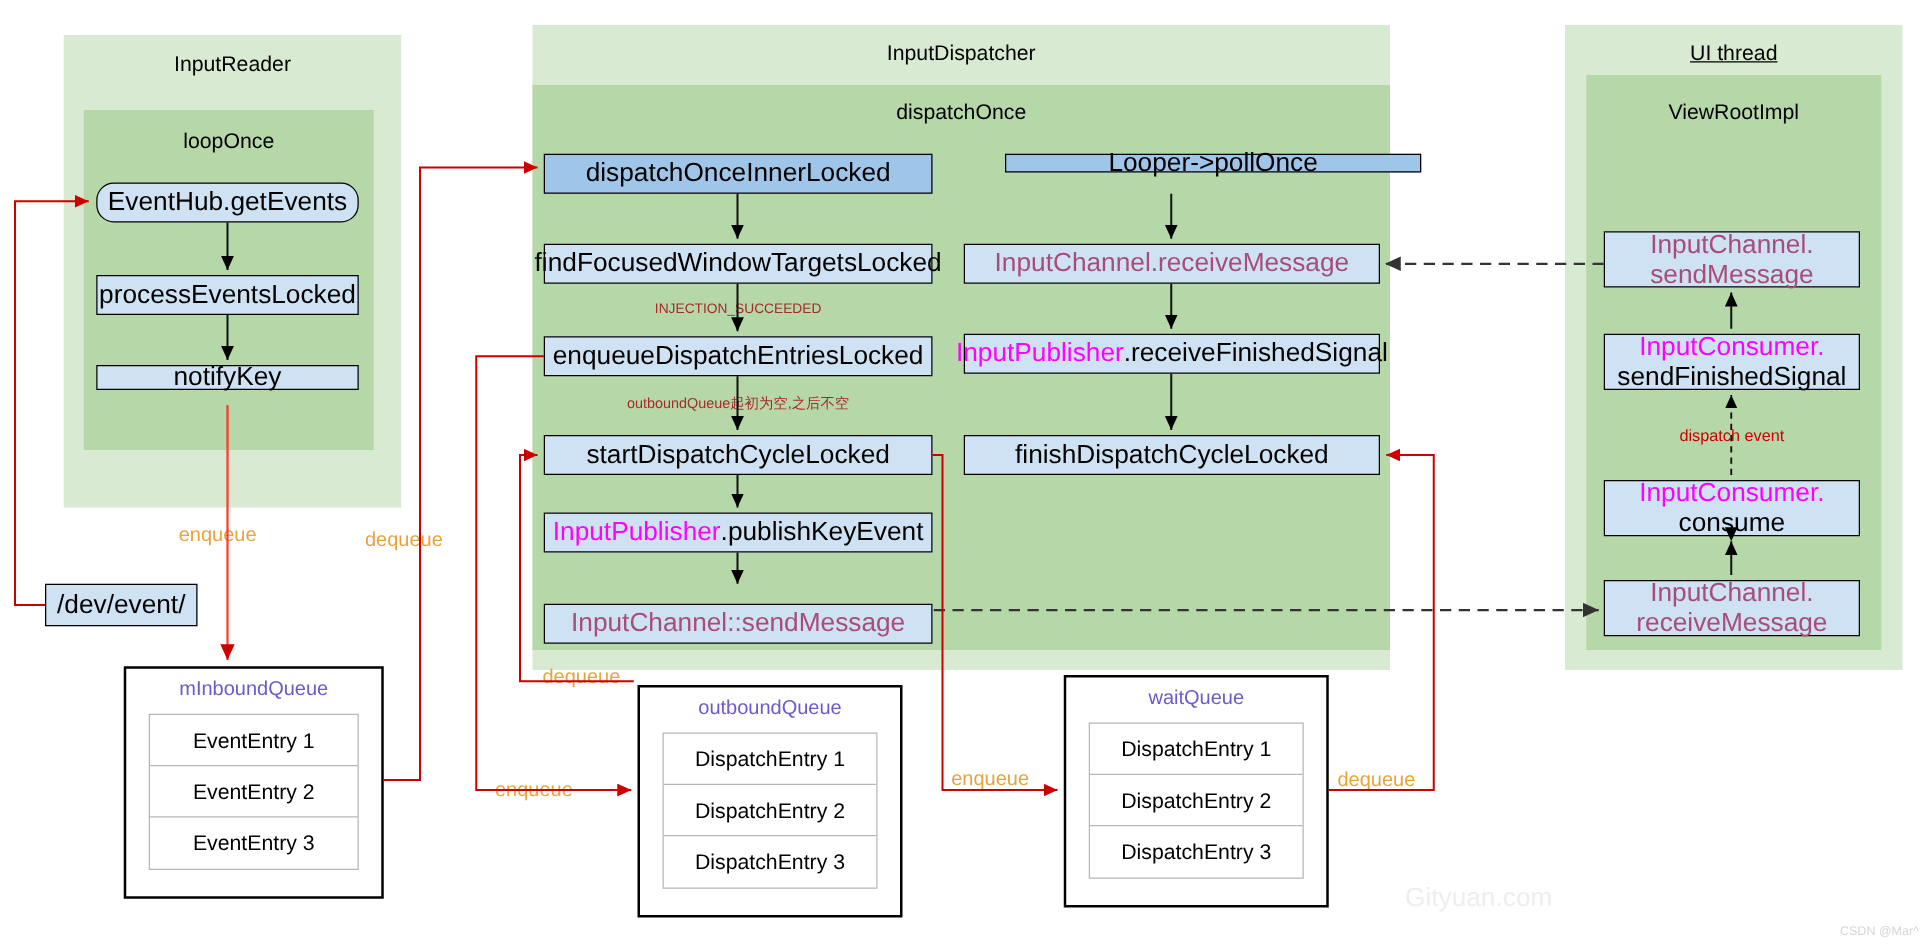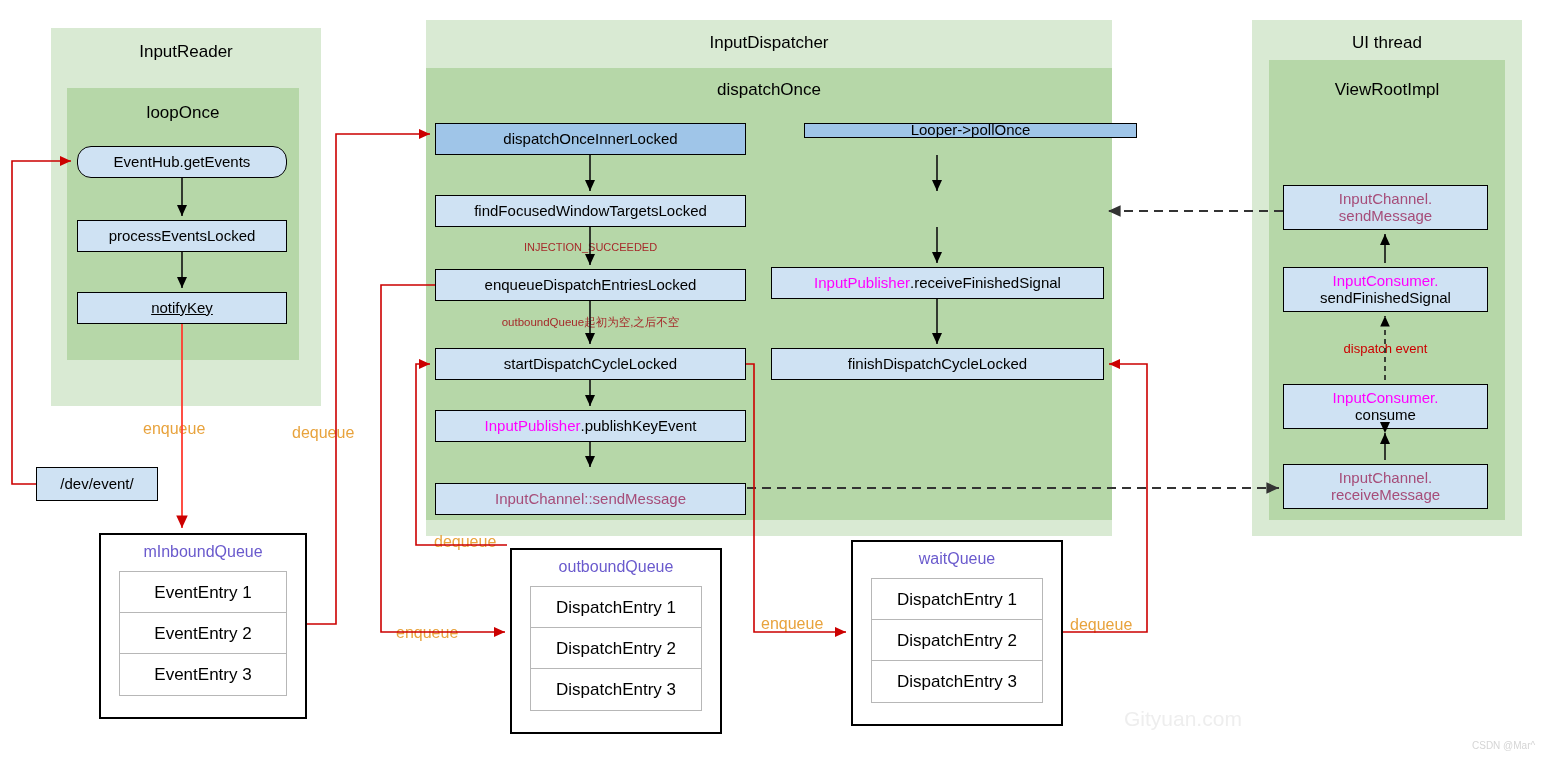--- a/index.html
+++ b/index.html
@@ -33,21 +33,21 @@
   }
 
   
   .node {
     border: 1.5px solid #000000;
     background: #cfe2f3;
     display: flex;
     align-items: center;
     justify-content: center;
     text-align: center;
-    font-size: 15px;
+    font-size: 21px;
     color: #000000;
     line-height: 1.12;
     padding: 0 4px;
   }
   .node.dark { background: #9fc5e8; }
   .node .mauve  { color: #a64d79; }
   .node .magenta{ color: #ff00ff; }
   .node .plain  { color: #000000; }
 
   
@@ -127,21 +127,21 @@
 
   <div class="abs panel-inner" style="left:67px; top:88px; width:232px; height:272px;"></div>
   <div class="abs panel-title" style="left:67px; top:104px; width:232px;">loopOnce</div>
 
   <div class="abs node" style="left:77px; top:146px; width:210px; height:32px;border-radius:14px;">
     <span>EventHub.getEvents</span>
   </div>
   <div class="abs node" style="left:77px; top:220px; width:210px; height:32px;">
     <span>processEventsLocked</span>
   </div>
-  <div class="abs node" style="left:77px; top:292px; width:210px; height:32px;text-decoration:underline;">
+  <div class="abs node" style="left:77px; top:292px; width:210px; height:20px;">
     <span>notifyKey</span>
   </div>
 
   <div class="abs node" style="left:36px; top:467px; width:122px; height:34px;">
     <span>/dev/event/</span>
   </div>
 
   <div class="abs panel-outer" style="left:426px; top:20px; width:686px; height:516px;"></div>
   <div class="abs panel-title" style="left:426px; top:34px; width:686px;">InputDispatcher</div>
 
@@ -164,33 +164,36 @@
     <span class="magenta">InputPublisher</span>
       <span class="plain">.publishKeyEvent</span>
   </div>
   <div class="abs node" style="left:435px; top:471px; width:311px; height:32px;margin-top:12px;">
     <span class="mauve">InputChannel::sendMessage</span>
   </div>
 
   <div class="abs node dark" style="left:771px; top:123px; width:333px; height:15px;margin-left:33px;">
     <span>Looper-&gt;pollOnce</span>
   </div>
+  <div class="abs node" style="left:771px; top:195px; width:333px; height:32px;">
+    <span class="mauve">InputChannel.receiveMessage</span>
+  </div>
   <div class="abs node" style="left:771px; top:267px; width:333px; height:32px;">
     <span class="magenta">InputPublisher</span>
       <span class="plain">.receiveFinishedSignal</span>
   </div>
   <div class="abs node" style="left:771px; top:348px; width:333px; height:32px;">
     <span>finishDispatchCycleLocked</span>
   </div>
 
   <div class="abs lbl-red-small" style="left:435px; top:241px; width:311px; text-align:center;">INJECTION_SUCCEEDED</div>
   <div class="abs lbl-red-cn" style="left:435px; top:315px; width:311px; text-align:center;">outboundQueue起初为空,之后不空</div>
 
   <div class="abs panel-outer" style="left:1252px; top:20px; width:270px; height:516px;"></div>
-  <div class="abs panel-title" style="left:1252px; top:34px; width:270px;">UI thread</div>
+  <div class="abs panel-title" style="left:1252px; top:34px; width:270px;text-decoration:underline;">UI thread</div>
 
   <div class="abs panel-inner" style="left:1269px; top:60px; width:236px; height:460px;"></div>
   <div class="abs panel-title" style="left:1269px; top:81px; width:236px;">ViewRootImpl</div>
 
   <div class="abs node" style="left:1283px; top:185px; width:205px; height:45px; flex-direction:column;">
     <span class="mauve">InputChannel.</span>
     <span class="mauve">sendMessage</span>
   </div>
   <div class="abs node" style="left:1283px; top:267px; width:205px; height:45px; flex-direction:column;">
     <span class="magenta">InputConsumer.</span>

